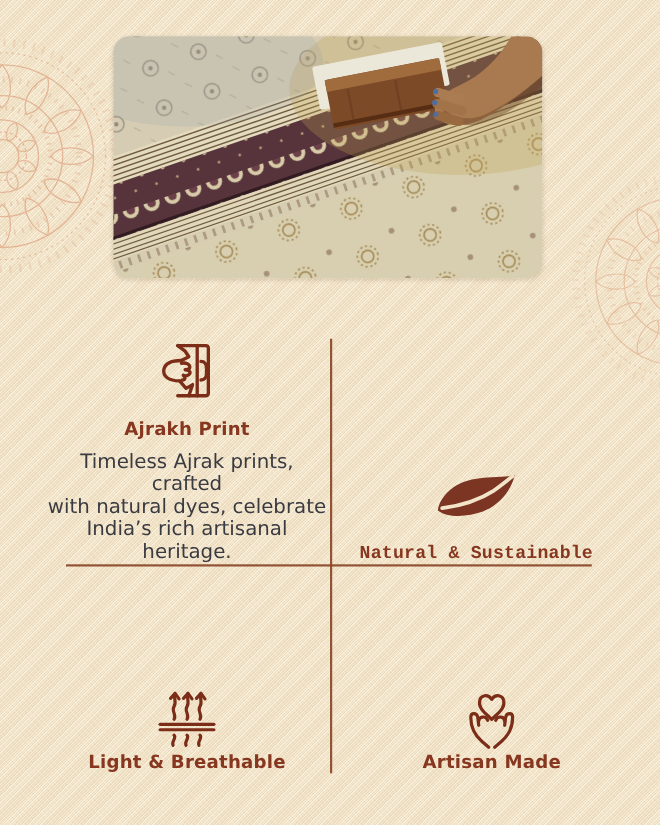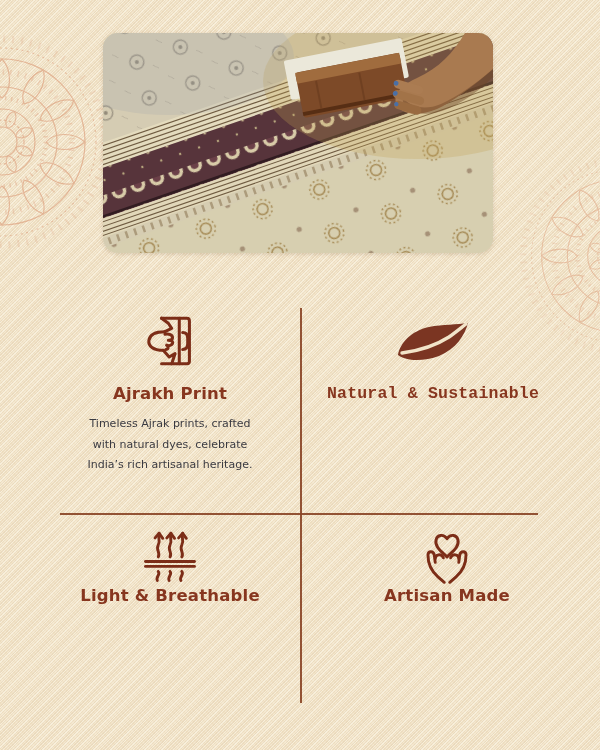--- a/index.html
+++ b/index.html
@@ -33,39 +33,40 @@
     box-shadow:0 1px 4px rgba(90,60,30,.18);
   }
   .hero svg{display:block;}
 
   .divider-v{position:absolute;left:300px;top:308px;width:2px;height:395px;background:#8a4527;opacity:.92;}
   .divider-h{position:absolute;left:60px;top:513px;width:478px;height:2px;background:#8a4527;opacity:.92;}
 
   .cell{
     position:absolute;display:flex;flex-direction:column;align-items:center;
     text-align:center;
+    justify-content:flex-end;
   }
   .cell.c1{left:40px;top:300px;width:260px;height:212px;}
   .cell.c2{left:302px;top:300px;width:262px;height:212px;font-family:Liberation Mono, monospace;}
   .cell.c3{left:40px;top:514px;width:260px;height:188px;}
   .cell.c4{left:316px;top:514px;width:262px;height:188px;}
 
   .icon-box{height:58px;display:flex;align-items:center;justify-content:center;}
   .c1 .icon-box,.c2 .icon-box{margin-top:12px;}
   .c3 .icon-box,.c4 .icon-box{margin-top:13px;}
 
   .feature-title{
     margin:14px 0 0 0;
     font-size:16.5px;font-weight:700;letter-spacing:.2px;
     color:#87361f;
   }
   .c3 .feature-title,.c4 .feature-title{margin-top:1px;}
   .feature-desc{
     margin:11px 0 0 0;
-    font-size:11px;line-height:20.5px;color:#3a3a41;
+    font-size:18px;line-height:20.5px;color:#3a3a41;
     white-space:pre-line;width:100%;
   }
 </style>
 </head>
 <body>
 
 <div class="page">
   <div class="weave"></div>
 
   <svg class="mandala tl" width="236" height="236" viewBox="-118 -118 236 236">

